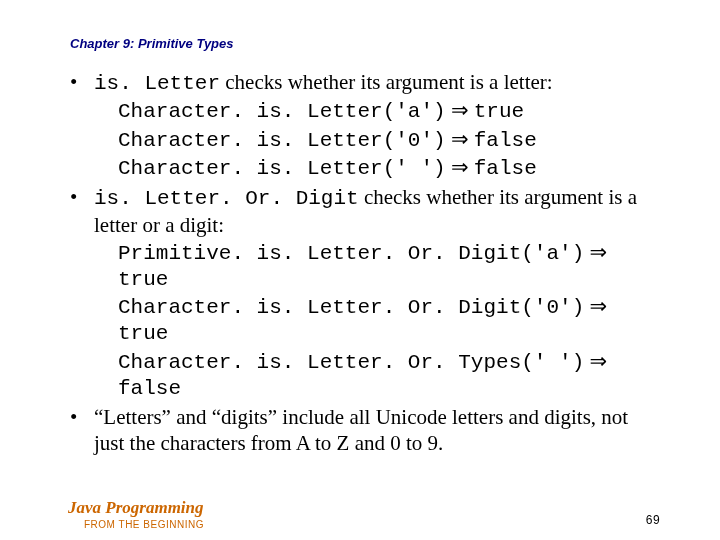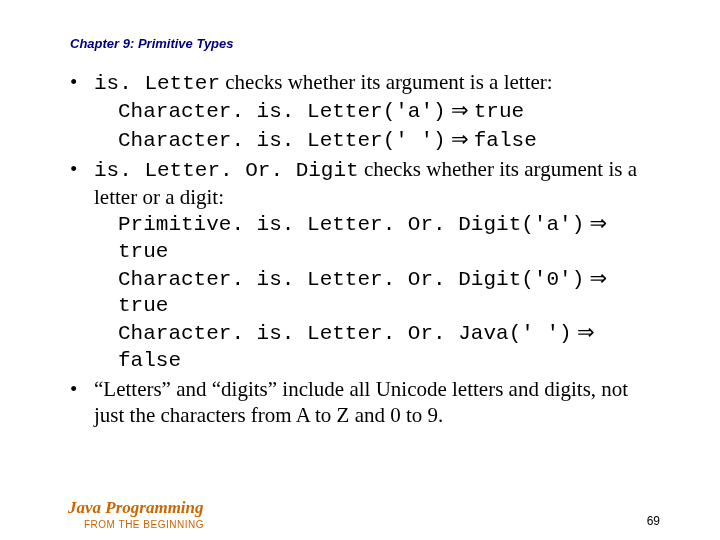--- a/index.html
+++ b/index.html
@@ -89,21 +89,21 @@
     font-size: 17px;
     display: block;
   }
   .footer-left .sub {
     font-family: Arial, Helvetica, sans-serif;
     font-size: 10px;
     letter-spacing: 0.5px;
     margin-left: 16px;
   }
   .footer-center {
-    font-family: Liberation Sans, sans-serif;
+    font-family: Liberation Mono, monospace;
     font-size: 12px;
     color: #000;
     align-self: center;
     margin-top: 14px;
   }
   .footer-right {
     font-family: Arial, Helvetica, sans-serif;
     font-size: 11px;
     color: #000;
     text-align: left;
@@ -115,27 +115,28 @@
 
 <div class="slide">
 
   <div class="chapter">Chapter 9: Primitive Types</div>
 
 
   <ul class="body">
     <li>
       <span class="mono">is. Letter</span><span> checks whether its argument is a letter:</span>
       <div class="indent"><span>Character. is. Letter('a')</span><span class="arrow"> ⇒ </span><span>true</span></div>
+      <div class="indent"><span>Character. is. Letter('0')</span><span class="arrow"> ⇒ </span><span>false</span></div>
       <div class="indent"><span>Character. is. Letter(' ')</span><span class="arrow"> ⇒ </span><span>false</span></div>
     </li>
     <li>
       <span class="mono">is. Letter. Or. Digit</span><span> checks whether its argument is a letter or a digit:</span>
       <div class="indent"><span>Primitive. is. Letter. Or. Digit('a')</span><span class="arrow"> ⇒ </span><span>true</span></div>
       <div class="indent"><span>Character. is. Letter. Or. Digit('0')</span><span class="arrow"> ⇒ </span><span>true</span></div>
-      <div class="indent"><span>Character. is. Letter. Or. Java(' ')</span><span class="arrow"> ⇒ </span><span>false</span></div>
+      <div class="indent"><span>Character. is. Letter. Or. Types(' ')</span><span class="arrow"> ⇒ </span><span>false</span></div>
     </li>
     <li>
       <span>“Letters” and “digits” include all Unicode letters and digits, not just the characters from A to Z and 0 to 9.</span>
     </li>
   </ul>
 
   <div class="footer">
     <div class="footer-left">
       <span class="jp">Java Programming</span>
       <span class="sub">FROM THE BEGINNING</span>

